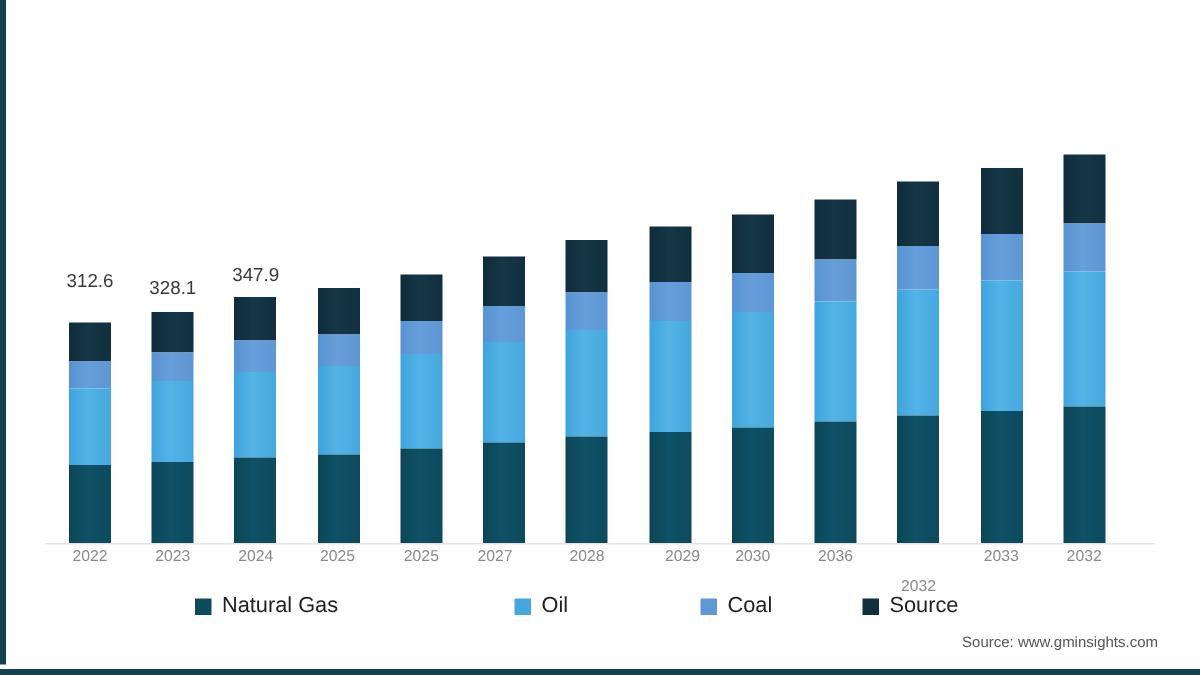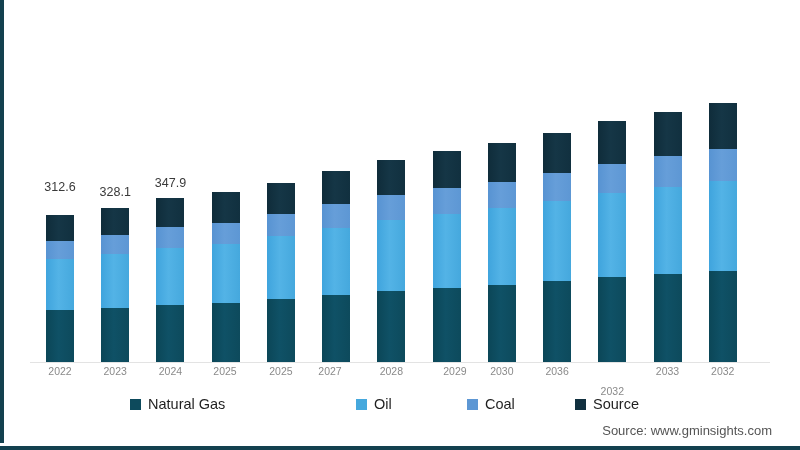--- a/index.html
+++ b/index.html
@@ -99,21 +99,21 @@
   }
   .legend-text{
     font-size:14.5px;
     color:#1f1f1f;
     white-space:nowrap;
   }
 
   #source{
     position:absolute;
     right:28px;top:423px;
-    font-size:13px;
+    font-size:10px;
     color:#555555;
     white-space:nowrap;
   }
 </style>
 </head>
 <body>
 
 <div id="frame">
 
   <div class="edge-top"></div>
@@ -220,21 +220,21 @@
       <div class="x-tick" style="left: 562.308px; margin-top: 20px;">2032</div>
       <div class="x-tick" style="left: 617.538px;">2033</div>
       <div class="x-tick" style="left: 672.769px;">2032</div>
     </div>
 
   <div id="legend">
       <div class="legend-item" style="left: 100px;">
         <span class="legend-swatch" style="background: rgb(13, 74, 92);"></span>
         <span class="legend-text">Natural Gas</span>
       </div>
-      <div class="legend-item" style="left: 326px;">
+      <div class="legend-item" style="left: 313px;">
         <span class="legend-swatch" style="background: rgb(69, 168, 221);"></span>
         <span class="legend-text">Oil</span>
       </div>
       <div class="legend-item" style="left: 437px;">
         <span class="legend-swatch" style="background: rgb(93, 151, 212);"></span>
         <span class="legend-text">Coal</span>
       </div>
       <div class="legend-item" style="left: 545px;">
         <span class="legend-swatch" style="background: rgb(17, 48, 63);"></span>
         <span class="legend-text">Source</span>

